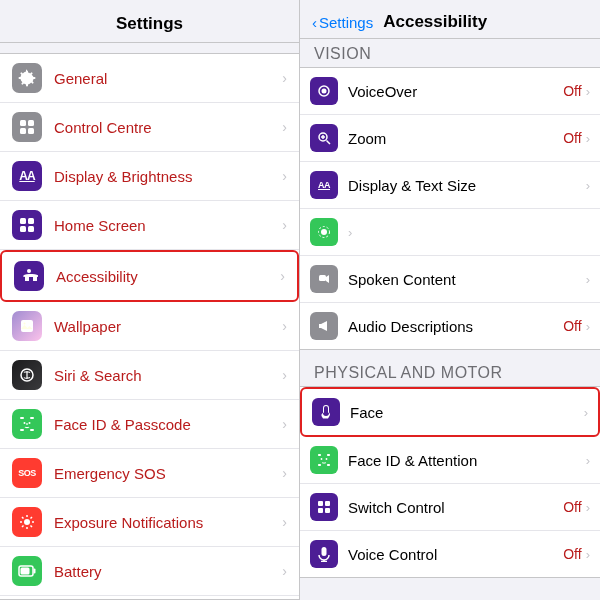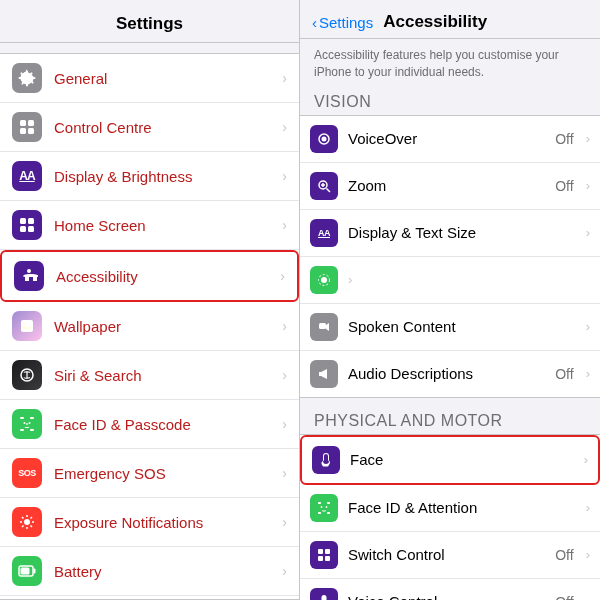--- a/index.html
+++ b/index.html
@@ -155,22 +155,22 @@
       font-size: 14px;
       color: #fff;
     }
     .right-item-label {
       flex: 1;
       font-size: 15px;
       color: #000;
     }
     .right-item-value {
       font-size: 14px;
-      color: #737373;
-      margin-right: 12px;
+      color: #b91c1c;
+      margin-right: 4px;
     }
     .right-chevron {
       color: #c7c7cc;
       font-size: 13px;
     }
 
     
     .bg-gray { background: #8e8e93; }
     .bg-blue { background: #4c1d95; text-decoration: underline; }
     .bg-green { background: #34c759; }
@@ -315,21 +315,20 @@
 </div>
 
 <div class="right-panel">
   <div class="right-header">
     <span class="back-link">
       <span>‹</span>
       <span>Settings</span>
     </span>
     <span class="right-title">Accessibility</span>
   </div>
-  <div class="right-desc">Accessibility features help you customise your iPhone to your individual needs.</div>
   <div class="section-header">VISION</div>
   <div class="right-list" id="vision-list">
       <div class="right-item">
         <div class="right-item-icon bg-blue">
           <svg width="14" height="14" viewBox="0 0 14 14">
             <circle cx="7" cy="7" r="5" fill="none" stroke="white" stroke-width="1.5"></circle>
             <circle cx="7" cy="7" r="2.5" fill="white"></circle>
           </svg>
         </div>
         <span class="right-item-label">VoiceOver</span>

